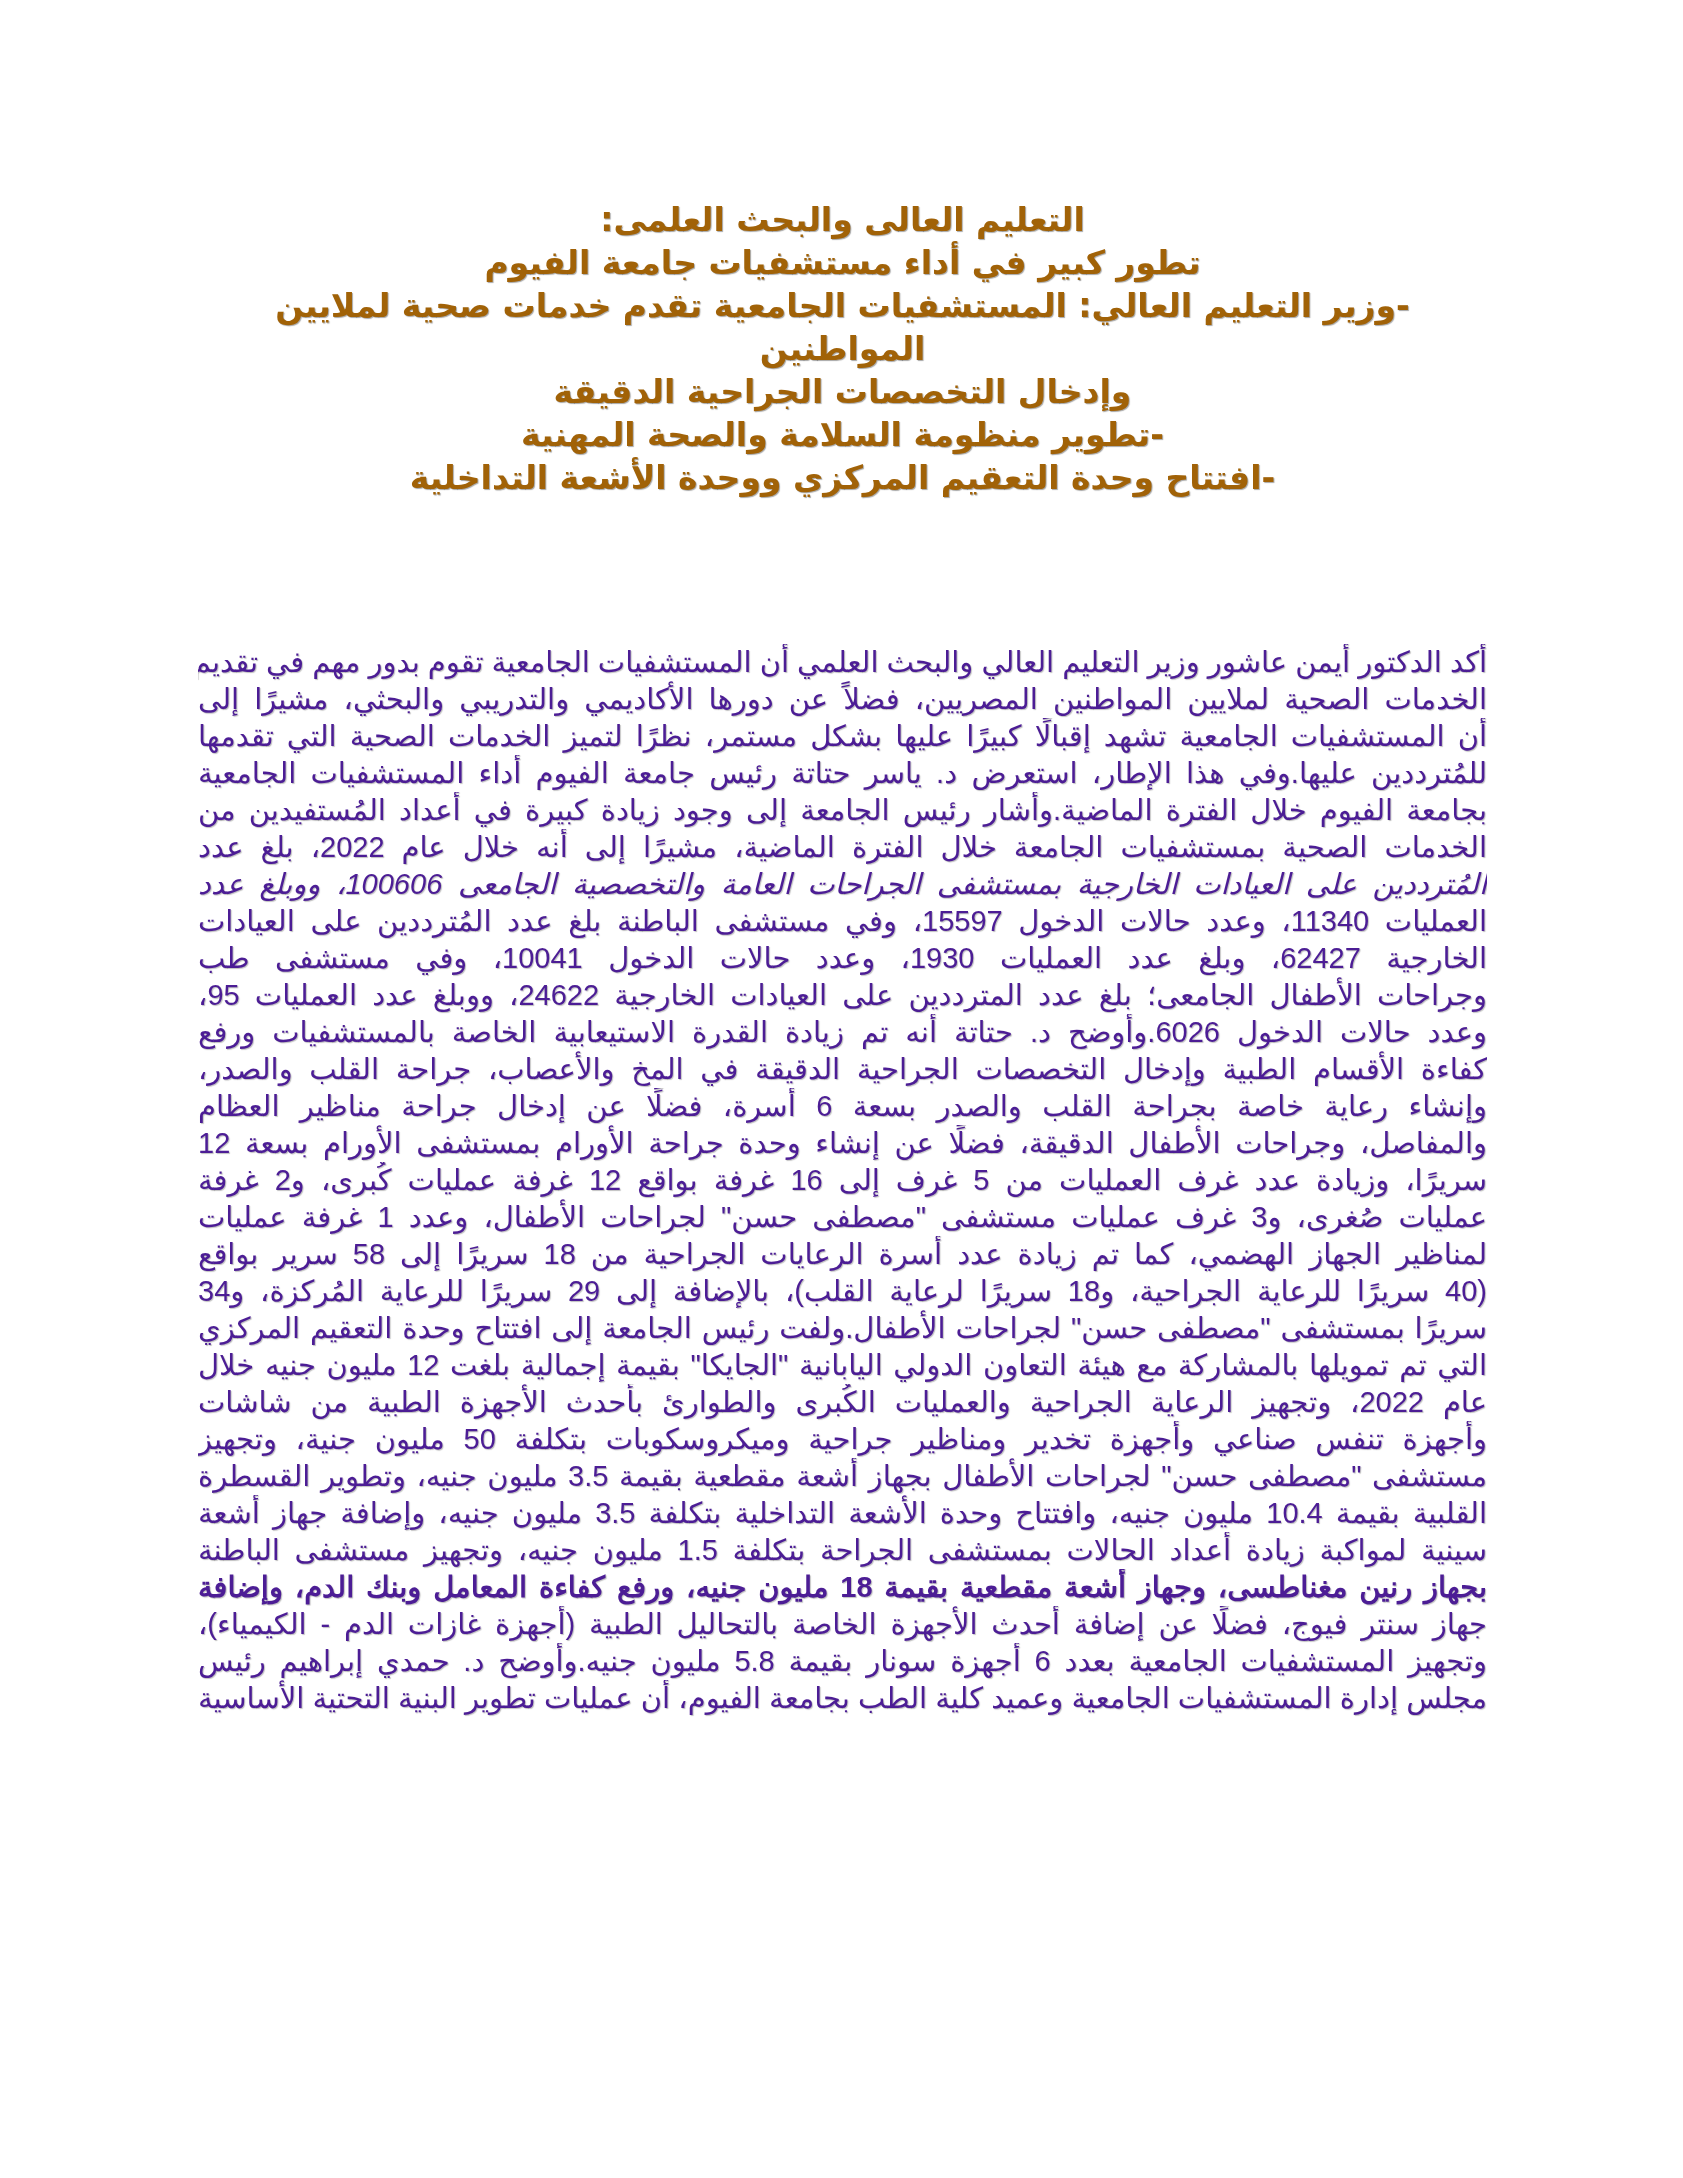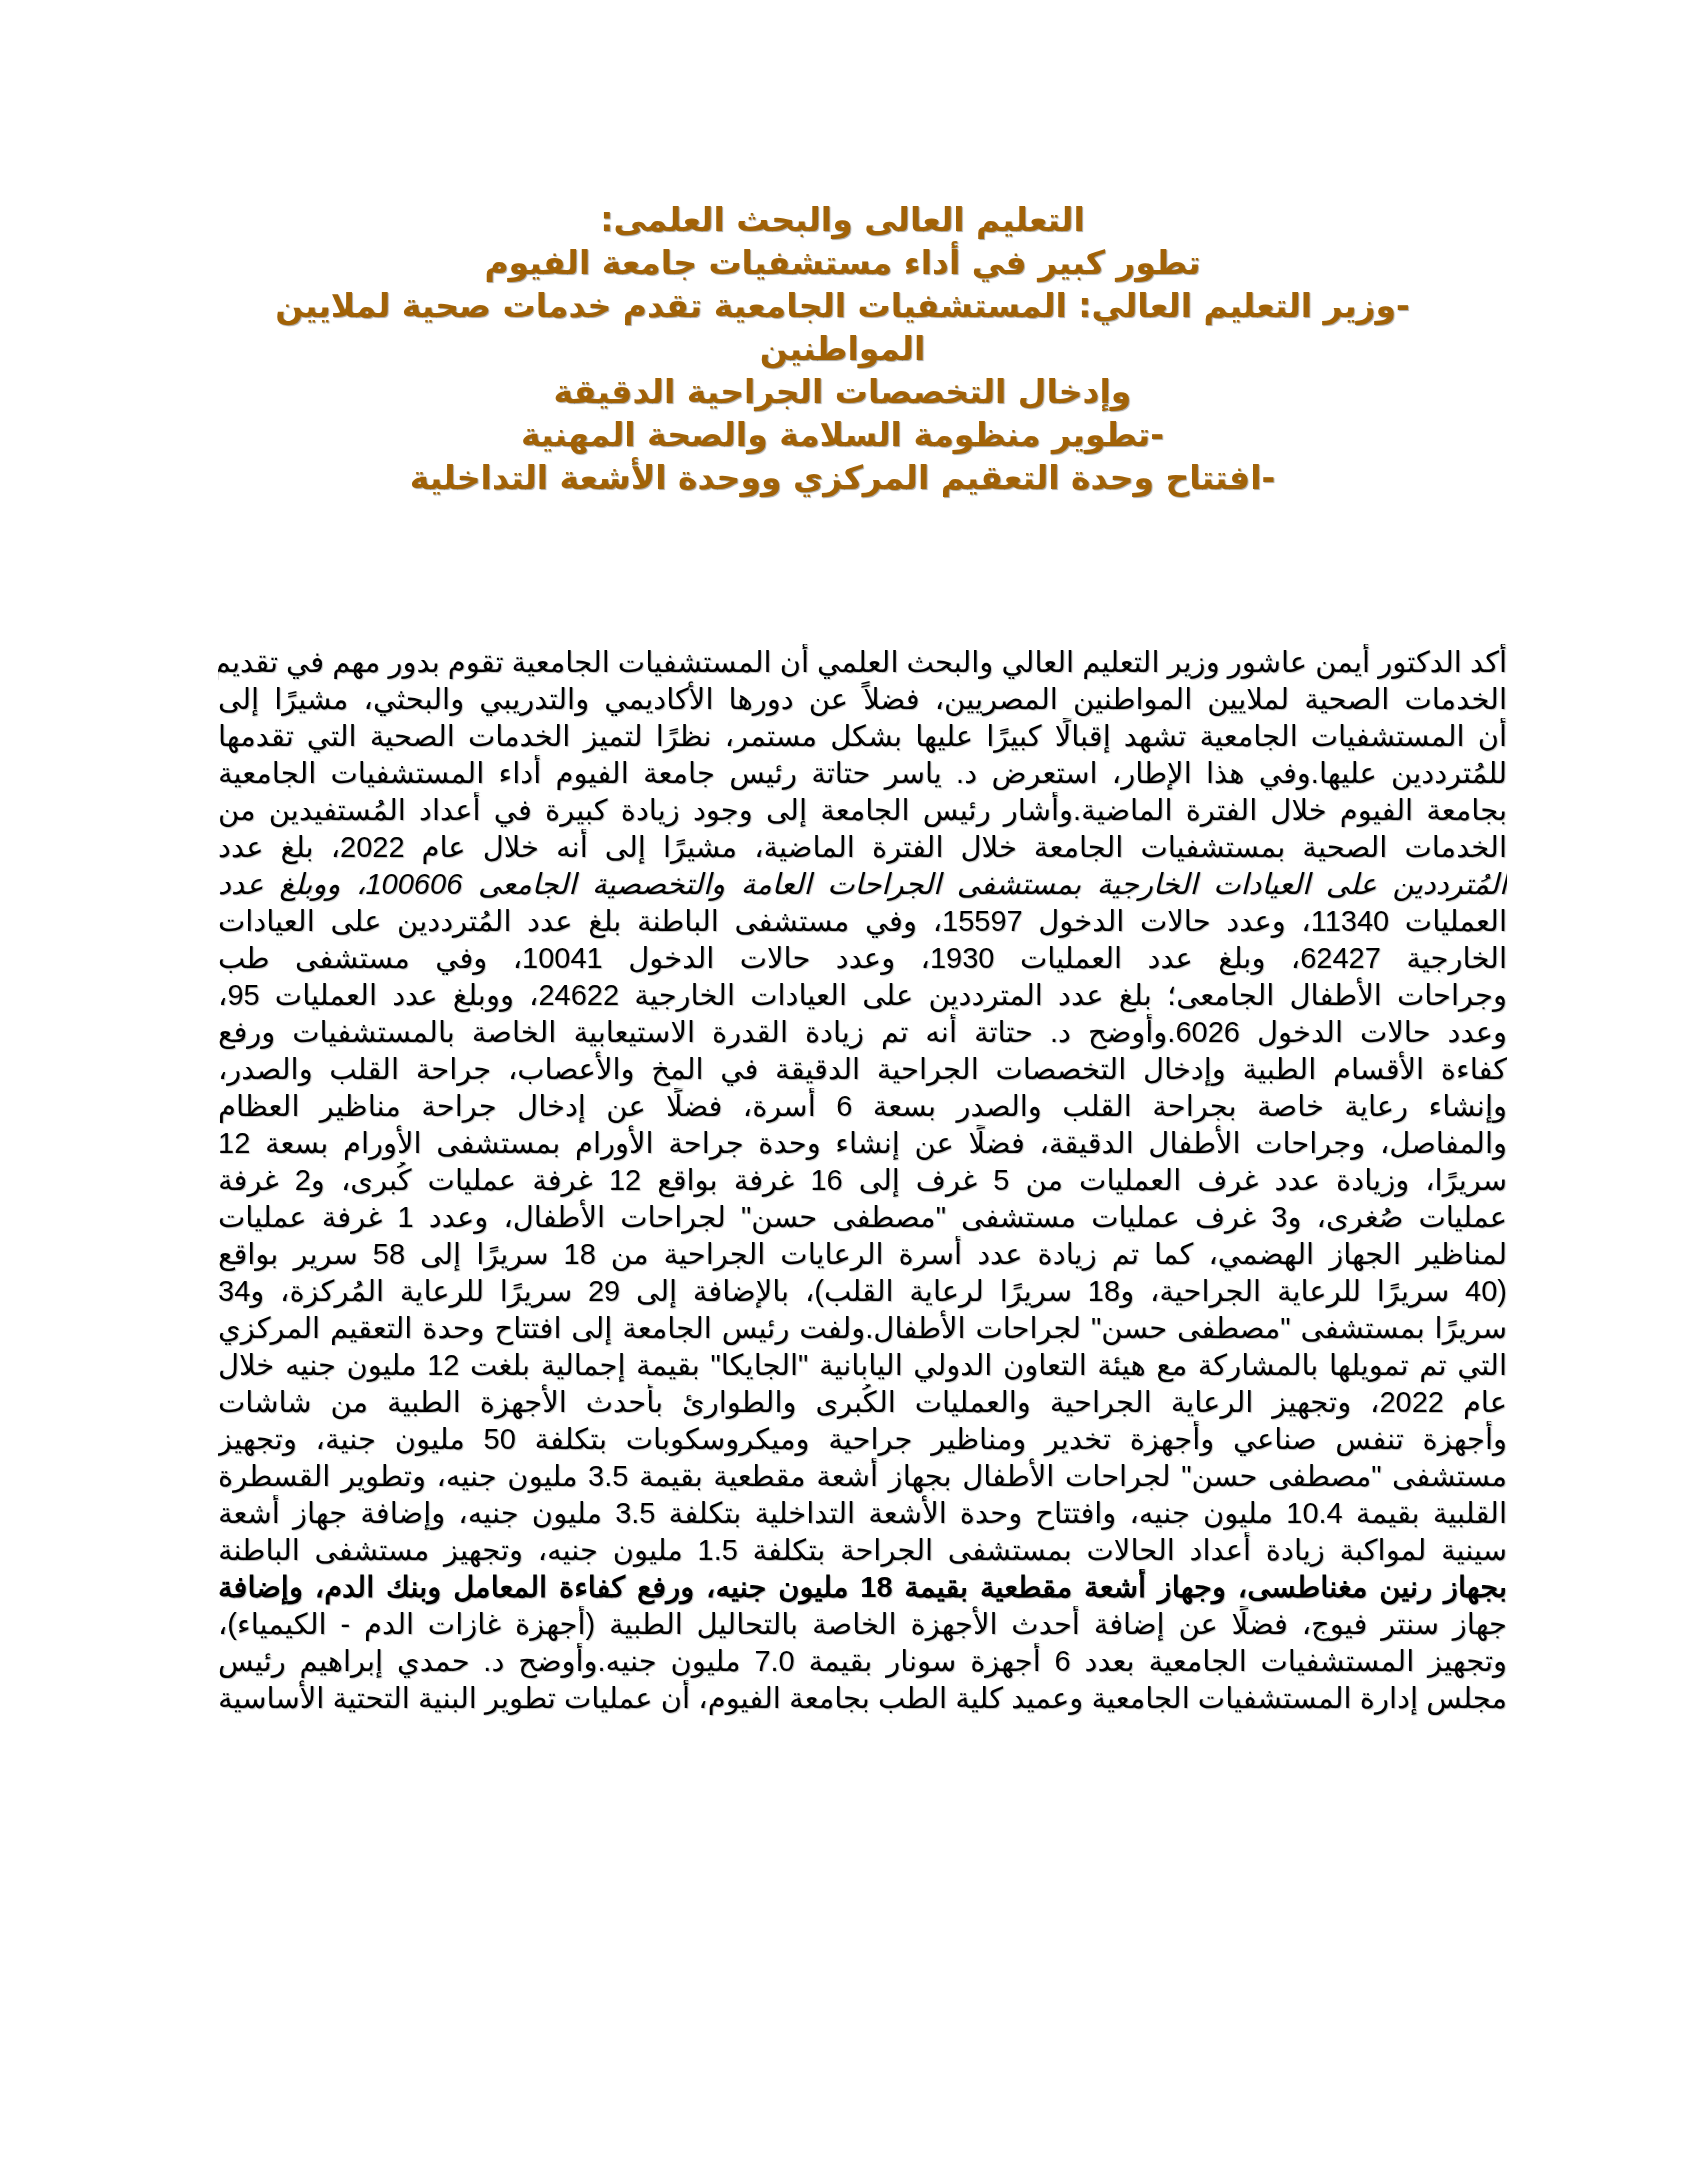--- a/index.html
+++ b/index.html
@@ -10,23 +10,22 @@
       direction: rtl; text-align: center;
       font-family: "DejaVu Sans", sans-serif; font-weight: bold;
       color: #7f6000; font-size: 33px; line-height: 43px;
       text-shadow: 1px 1px 1px rgba(0,0,0,0.35);
     }
     .headings .hline { display: block; white-space: nowrap; }
     .body-text {
       position: absolute; left: 198px; top: 644px; width: 1289px;
       direction: rtl;
       font-family: "Liberation Sans", sans-serif;
-      color: #000000; font-size: 29px; line-height: 37px;
+      color: #4c1d95; font-size: 29px; line-height: 37px;
       text-shadow: 1px 1px 1px rgba(0,0,0,0.25);
-      margin-left: 20px;
     }
     .body-text .bline {
       display: block; white-space: nowrap;
       text-align: justify; text-align-last: justify;
       overflow: hidden;
     }
   </style>
 </head>
 <body>
 
@@ -62,17 +61,17 @@
     <span class="bline" style="white-space: nowrap; font-size: 29px; display: block; width: 1289px; line-height: 37px;">(40 سريرًا للرعاية الجراحية، و18 سريرًا لرعاية القلب)، بالإضافة إلى 29 سريرًا للرعاية المُركزة، و34</span>
     <span class="bline" style="white-space: nowrap; font-size: 29px; display: block; width: 1289px; line-height: 37px;">سريرًا بمستشفى "مصطفى حسن" لجراحات الأطفال.ولفت رئيس الجامعة إلى افتتاح وحدة التعقيم المركزي</span>
     <span class="bline" style="white-space: nowrap; font-size: 29px; display: block; width: 1289px; line-height: 37px;">التي تم تمويلها بالمشاركة مع هيئة التعاون الدولي اليابانية "الجايكا" بقيمة إجمالية بلغت 12 مليون جنيه خلال</span>
     <span class="bline" style="white-space: nowrap; font-size: 29px; display: block; width: 1289px; line-height: 37px;">عام 2022، وتجهيز الرعاية الجراحية والعمليات الكُبرى والطوارئ بأحدث الأجهزة الطبية من شاشات</span>
     <span class="bline" style="white-space: nowrap; font-size: 29px; display: block; width: 1289px; line-height: 37px;">وأجهزة تنفس صناعي وأجهزة تخدير ومناظير جراحية وميكروسكوبات بتكلفة 50 مليون جنية، وتجهيز</span>
     <span class="bline" style="white-space: nowrap; font-size: 29px; display: block; width: 1289px; line-height: 37px;">مستشفى "مصطفى حسن" لجراحات الأطفال بجهاز أشعة مقطعية بقيمة 3.5 مليون جنيه، وتطوير القسطرة</span>
     <span class="bline" style="white-space: nowrap; font-size: 29px; display: block; width: 1289px; line-height: 37px;">القلبية بقيمة 10.4 مليون جنيه، وافتتاح وحدة الأشعة التداخلية بتكلفة 3.5 مليون جنيه، وإضافة جهاز أشعة</span>
     <span class="bline" style="white-space: nowrap; font-size: 29px; display: block; width: 1289px; line-height: 37px;">سينية لمواكبة زيادة أعداد الحالات بمستشفى الجراحة بتكلفة 1.5 مليون جنيه، وتجهيز مستشفى الباطنة</span>
     <span class="bline" style="white-space: nowrap; font-size: 29px; display: block; width: 1289px; line-height: 37px; font-weight: bold;">بجهاز رنين مغناطسى، وجهاز أشعة مقطعية بقيمة 18 مليون جنيه، ورفع كفاءة المعامل وبنك الدم، وإضافة</span>
     <span class="bline" style="white-space: nowrap; font-size: 29px; display: block; width: 1289px; line-height: 37px;">جهاز سنتر فيوج، فضلًا عن إضافة أحدث الأجهزة الخاصة بالتحاليل الطبية (أجهزة غازات الدم - الكيمياء)،</span>
-    <span class="bline" style="white-space: nowrap; font-size: 29px; display: block; width: 1289px; line-height: 37px;">وتجهيز المستشفيات الجامعية بعدد 6 أجهزة سونار بقيمة 7.0 مليون جنيه.وأوضح د. حمدي إبراهيم رئيس</span>
+    <span class="bline" style="white-space: nowrap; font-size: 29px; display: block; width: 1289px; line-height: 37px;">وتجهيز المستشفيات الجامعية بعدد 6 أجهزة سونار بقيمة 5.8 مليون جنيه.وأوضح د. حمدي إبراهيم رئيس</span>
     <span class="bline" style="white-space: nowrap; font-size: 29px; display: block; width: 1289px; line-height: 37px;">مجلس إدارة المستشفيات الجامعية وعميد كلية الطب بجامعة الفيوم، أن عمليات تطوير البنية التحتية الأساسية</span>
   </div>
 </div>
 
 
 </body></html>

